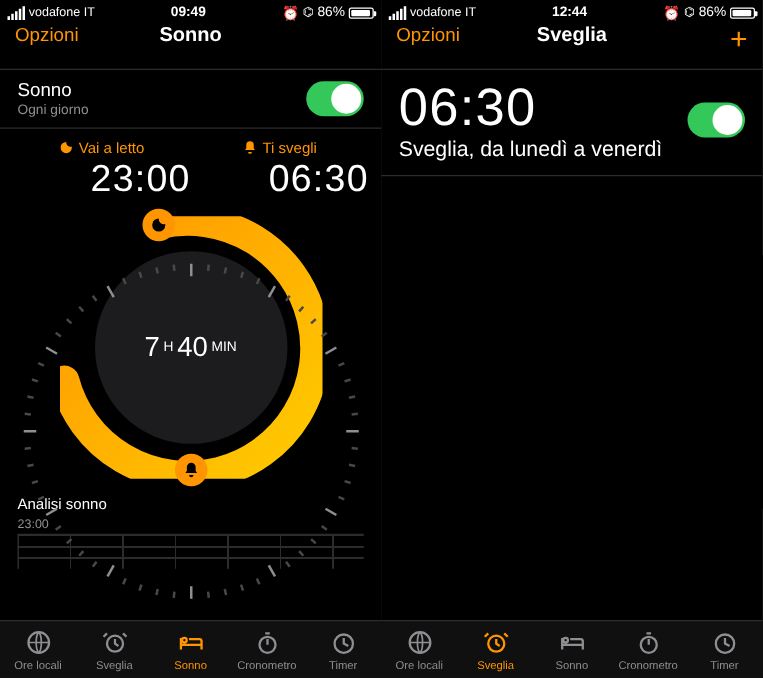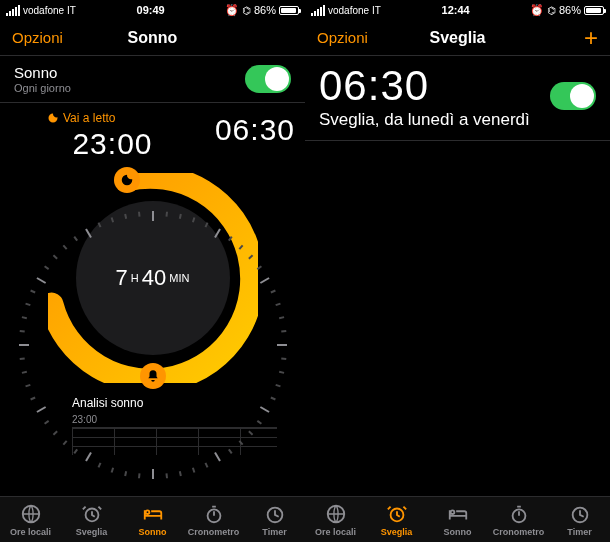--- a/index.html
+++ b/index.html
@@ -36,21 +36,20 @@
     .carrier { font-size: 10px; }
     .battery {
       width: 20px; height: 9px; border: 1px solid #fff; border-radius: 2px;
       position: relative; display: inline-block;
     }
     .battery::after { content:''; position: absolute; right:-3px; top:2px; width:2px; height:4px; background:#fff; border-radius:0 1px 1px 0;}
     .battery-fill { position: absolute; left:1px; top:1px; bottom:1px; width:86%; background:#fff; border-radius:1px;}
     .nav-bar {
       height: 36px;
       display: flex;
-      align-items: center;
       justify-content: space-between;
       padding: 0 12px;
       border-bottom: 0.5px solid #2c2c2e;
     }
     .nav-title { color:#fff; font-size:16px; font-weight:600; position:absolute; left:0; right:0; text-align:center; pointer-events:none;}
     .nav-btn { color:#ff9500; font-size:15px; z-index:1; }
     .plus { font-size:24px; font-weight:300; line-height:1; }
     .row {
       display:flex; align-items:center; justify-content:space-between;
       padding: 8px 14px;
@@ -70,28 +69,27 @@
     .dial { position:relative; width:210px; height:210px;}
     .arc { position:absolute; inset:0; }
     .face { position:absolute; left:28px; top:28px; width:154px; height:154px; background:#1c1c1e; border-radius:50%;}
     .ticks { position:absolute; inset:10px; }
     .tick { position:absolute; left:50%; top:50%; width:2px; height:8px; background:#48484a; transform-origin: 0 67px; }
     .center-txt { position:absolute; inset:0; display:flex; align-items:center; justify-content:center; color:#fff; font-size:15px; gap:3px;}
     .center-txt .big{font-size:22px; font-weight:400;}
     .center-txt .small{font-size:11px; font-weight:400;}
     .handle { position:absolute; width:26px; height:26px; background:#ff9500; border-radius:50%; display:flex; align-items:center; justify-content:center;}
     .handle svg{width:14px;height:14px;fill:#000;}
-    .analysis { padding: 6px 28px 0; margin-left: 44px; }
+    .analysis { padding: 6px 14px 0; }
     .analysis-title { color:#fff; font-size:12px; margin-bottom:4px;}
     .analysis-label { color:#8e8e93; font-size:10px; }
     .analysis-grid { height:28px; background-image: repeating-linear-gradient(to right, #2c2c2e 0, #2c2c2e 1px, transparent 1px, transparent 42px), repeating-linear-gradient(to bottom, #2c2c2e 0, #2c2c2e 1px, transparent 1px, transparent 9px); margin-top:2px; border-top:1px solid #2c2c2e;}
     .tabbar {
       margin-top:auto; height:46px; background:#101010; border-top:0.5px solid #2c2c2e;
       display:flex;
-      font-weight:bold;
     }
     .tab { flex:1; display:flex; flex-direction:column; align-items:center; justify-content:center; gap:2px; color:#8e8e93; font-size:9px;}
     .tab.active { color:#ff9500; }
     .tab-icon { width:22px; height:22px; display:flex; align-items:center; justify-content:center;}
     .tab-icon svg{width:22px;height:22px;fill:currentColor;}
     .alarm-item { padding:6px 14px 10px; border-bottom:0.5px solid #2c2c2e; display:flex; align-items:center; justify-content:space-between;}
     .alarm-time { color:#fff; font-size:42px; font-weight:200; letter-spacing:1px;}
     .alarm-sub { color:#fff; font-size:17px; margin-top:0px;}
     .moon-icon, .bell-icon-sm { width:12px; height:12px; fill:#ff9500; }
   </style>
@@ -139,20 +137,26 @@
     <div class="time-col">
       <div class="time-head">
         <svg class="moon-icon" viewBox="0 0 24 24">
             <path d="M12 3a9 9 0 1 0 9 9c0-.5 0-.9-.1-1.4A7 7 0 0 1 12 3z"></path>
           </svg>
         <span>Vai a letto</span>
       </div>
       <div class="time-val">23:00</div>
     </div>
     <div class="time-col">
+      <div class="time-head">
+        <svg class="bell-icon-sm" viewBox="0 0 24 24">
+            <path d="M12 2a6 6 0 0 0-6 6v5l-2 3h16l-2-3V8a6 6 0 0 0-6-6zm0 20a3 3 0 0 0 3-3H9a3 3 0 0 0 3 3z"></path>
+          </svg>
+        <span>Ti svegli</span>
+      </div>
       <div class="time-val">06:30</div>
     </div>
   </div>
 
   <div class="dial-wrap">
     <div class="dial">
       <svg class="arc" viewBox="0 0 210 210">
         <defs>
           <linearGradient id="g1" x1="0" y1="0" x2="1" y2="1">
             <stop offset="0%" stop-color="#ff9500"></stop>

